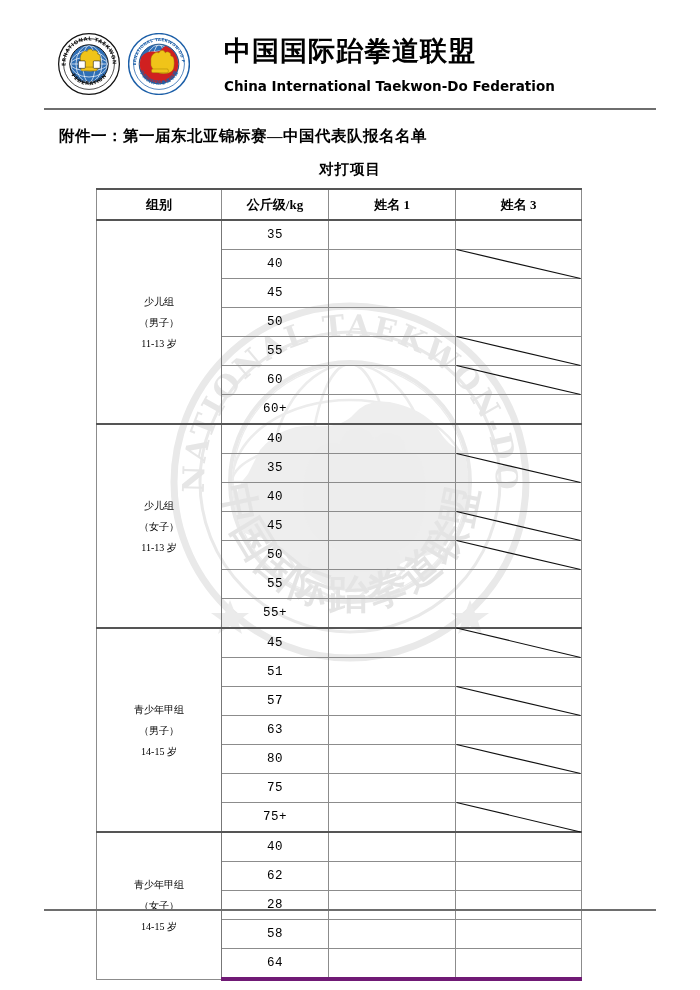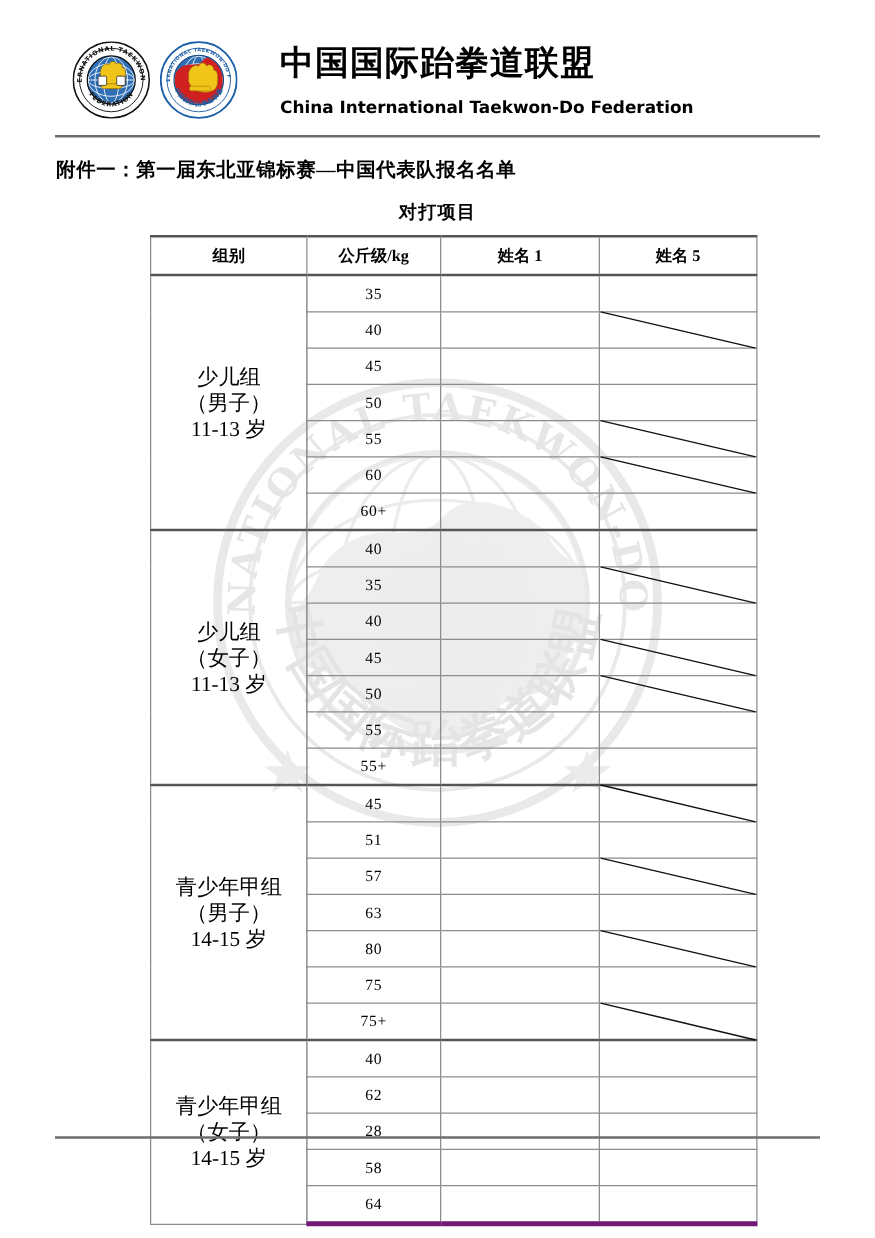--- a/index.html
+++ b/index.html
@@ -83,21 +83,21 @@
     left: 44px;
     top: 108px;
     width: 612px;
     height: 2px;
     background: #6e6e6e;
   }
 
   
   .doc-title {
     position: absolute;
-    left: 45px;
+    left: 59px;
     top: 126px;
     font-size: 15.5px;
     font-weight: bold;
     letter-spacing: 0.5px;
     white-space: nowrap;
     z-index: 2;
   }
   .section-title {
     position: absolute;
     left: 0;
@@ -106,21 +106,21 @@
     text-align: center;
     font-size: 14.5px;
     font-weight: bold;
     letter-spacing: 1px;
     z-index: 2;
   }
 
   
   .tbl-wrap {
     position: absolute;
-    left: 120px;
+    left: 96px;
     top: 188px;
     width: 485px;
     z-index: 2;
   }
   table.roster {
     border-collapse: collapse;
     width: 485px;
     table-layout: fixed;
     background: transparent;
   }
@@ -141,32 +141,32 @@
     font-family: "Liberation Serif", "DejaVu Serif", serif;
   }
   table.roster thead th {
     height: 29px;
     font-weight: bold;
     font-size: 13px;
     border-top: 2px solid #555;
     border-bottom: 1px solid #777;
   }
   table.roster td.grp {
-    font-size: 17px;
+    font-size: 10px;
     line-height: 21px;
     border-right: 1px solid #777;
   }
   table.roster td.grp .gl { display: block; white-space: nowrap; }
   table.roster tr.grp-start > td {
     border-top: 2px solid #555;
   }
   table.roster tr.last-row > td {
     border-bottom: 4px solid #701a75;
   }
-  table.roster td.wt { letter-spacing: 0.5px; }
+  table.roster td.wt { letter-spacing: 0.5px; font-family: Liberation Mono, monospace; }
   table.roster td.n1, table.roster td.n2 { }
 
   
   .diag-layer {
     position: absolute;
     left: 0; top: 0;
     width: 485px;
     height: 728px;
     pointer-events: none;
     z-index: 3;
@@ -340,21 +340,21 @@
         <col class="c-group">
           <col class="c-weight">
           <col class="c-name1">
           <col class="c-name2">
       </colgroup>
       <thead>
         <tr>
           <th>组别</th>
           <th>公斤级/kg</th>
           <th>姓名 1</th>
-          <th>姓名 5</th>
+          <th>姓名 3</th>
         </tr>
       </thead>
       <tbody>
           <tr class="grp-start">
             <td class="grp" rowspan="7">
               <span class="gl">少儿组</span>
               <span class="gl">（男子）</span>
               <span class="gl">11-13 岁</span>
             </td>
             <td class="wt">35</td>

